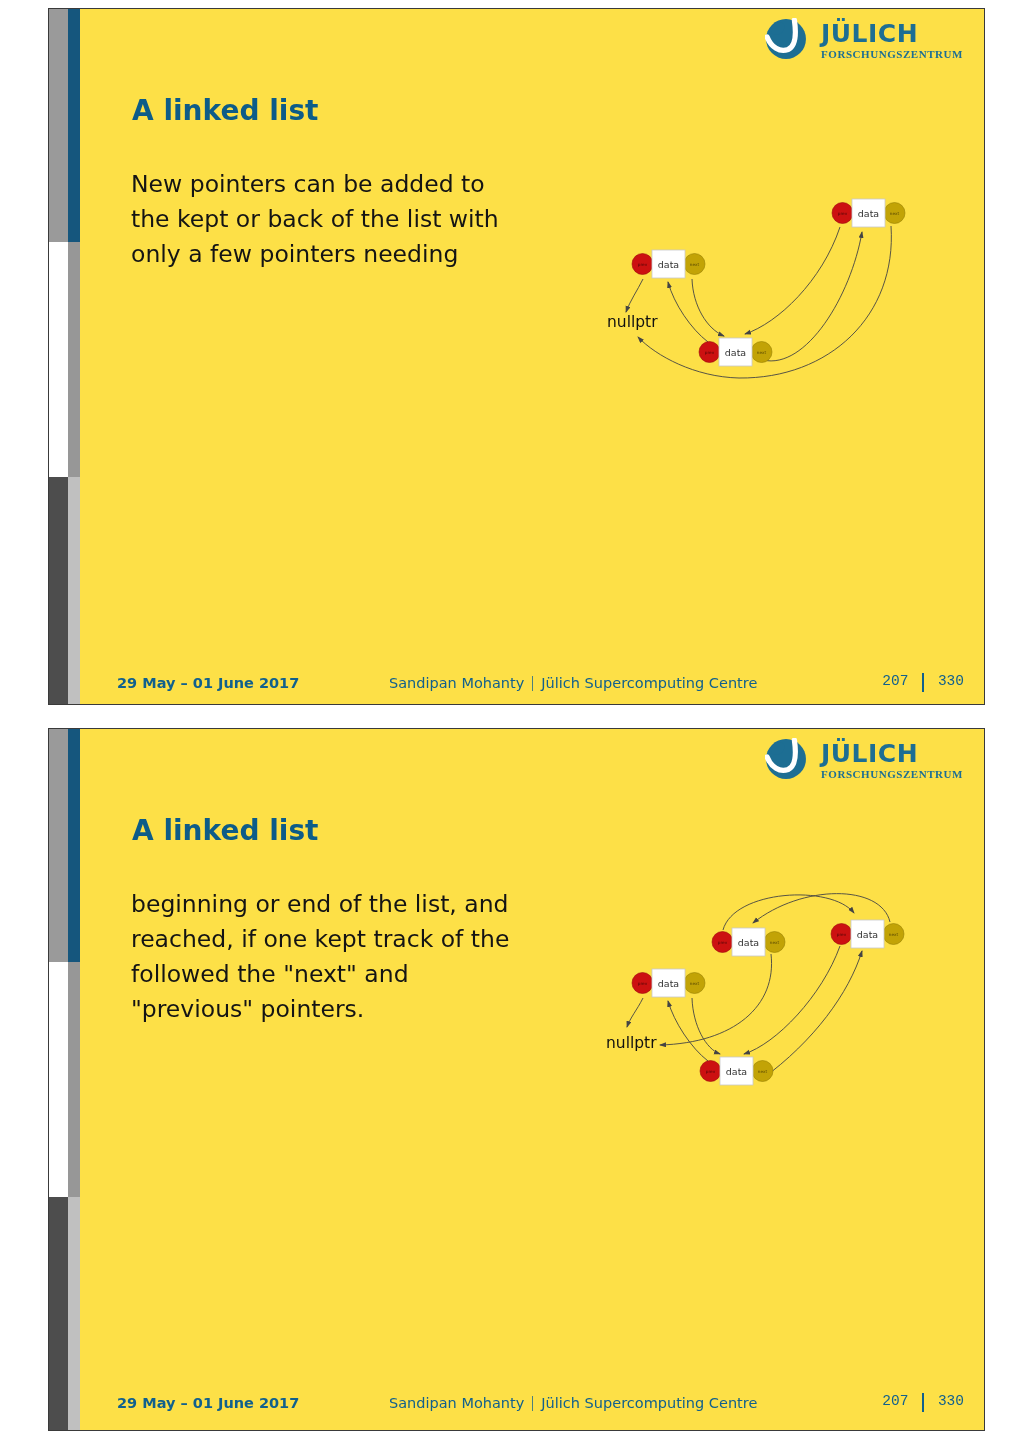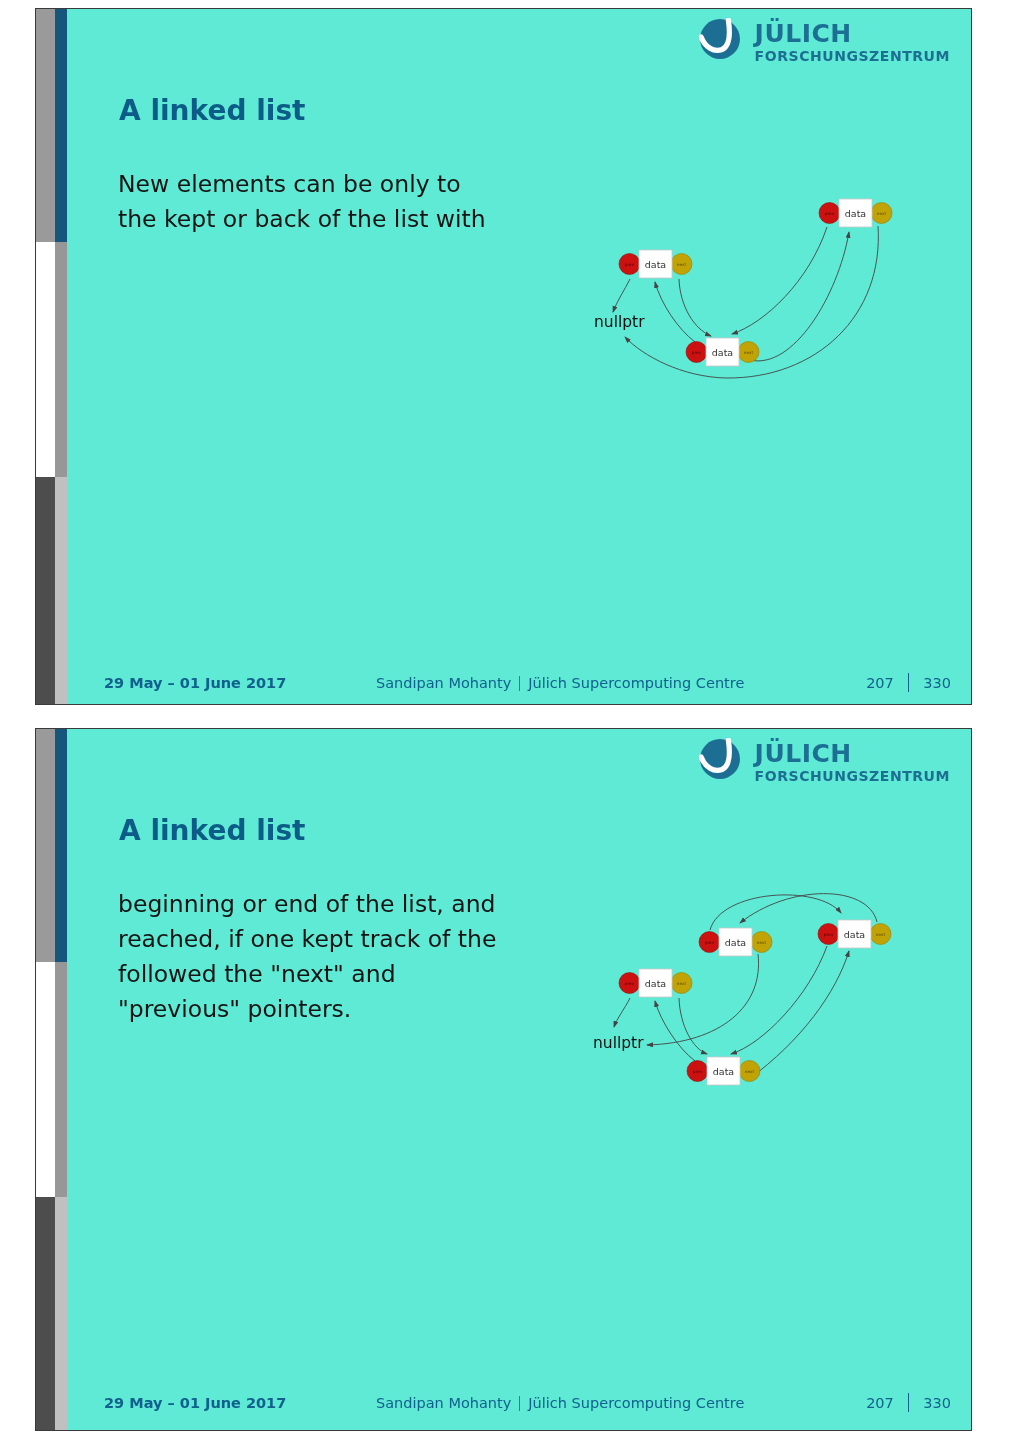--- a/index.html
+++ b/index.html
@@ -1,41 +1,41 @@
 <!DOCTYPE html>
 <html><head>
 <meta charset="utf-8">
 <style>
   html,body{margin:0;padding:0;background:#ffffff;}
   body{width:1019px;height:1440px;position:relative;font-family:"DejaVu Sans","Liberation Sans",sans-serif;}
-  .slide{position:absolute;left:35px;width:935px;background:#5eead4;border:1px solid #3a3a3a;overflow:hidden;}
+  .slide{position:absolute;left:48px;width:935px;background:#fde047;border:1px solid #3a3a3a;overflow:hidden;}
   #slide-1{top:8px;height:695px;}
   #slide-2{top:728px;height:701px;}
   .strip{position:absolute;}
   .stripA{left:0;width:19px;}
   .stripB{left:19px;width:12px;}
   .segA1{top:0;height:233px;background:#9a9a9a;}
   .segA2{top:233px;height:235px;background:#ffffff;}
   .segA3{top:468px;height:700px;background:#4d4d4d;}
   .segB1{top:0;height:233px;background:#15567d;}
   .segB2{top:233px;height:235px;background:#979797;}
   .segB3{top:468px;height:700px;background:#c0c0c0;}
   .logo{position:absolute;top:9px;right:21px;display:flex;gap:14px;align-items:flex-start;}
   .logo-icon{width:42px;height:42px;}
   .logo-text{display:flex;flex-direction:column;}
   .logo-brand{font-size:25px;font-weight:700;color:#1d6e93;letter-spacing:0.5px;line-height:1.25;}
-  .logo-sub{font-size:14px;font-weight:700;color:#1d6e93;letter-spacing:0.55px;margin-top:-1px;}
+  .logo-sub{font-size:11px;font-weight:700;color:#1d6e93;letter-spacing:0.55px;margin-top:-1px;font-family:Liberation Serif, serif;}
   .slide-title{position:absolute;left:82px;top:84px;margin:1px;font-size:28px;font-weight:700;color:#0d5c88;}
   .body-text{position:absolute;left:82px;top:158px;}
   .body-line{font-size:23.5px;line-height:35px;color:#141414;white-space:nowrap;}
   .diagram{position:absolute;}
   .footer{position:absolute;left:0;right:0;top:660px;height:30px;font-size:14.5px;color:#11608d;}
   .f-date{position:absolute;left:68px;top:6px;font-weight:bold;}
   .f-center{position:absolute;left:340px;top:6px;display:flex;align-items:center;gap:8px;}
-  .f-right{position:absolute;right:20px;top:4px;display:flex;align-items:center;gap:14px;}
+  .f-right{position:absolute;right:20px;top:4px;display:flex;gap:14px;font-family:Liberation Mono, monospace;}
   .vbar{display:inline-block;width:1px;height:15px;background:#11608d;opacity:.75;}
   .pbar{display:inline-block;width:1.5px;height:19px;background:#11608d;}
 </style>
 </head>
 <body>
 
 <div class="slide" id="slide-1">
   <div class="strip stripA segA1"></div>
   <div class="strip stripA segA2"></div>
   <div class="strip stripA segA3"></div>
@@ -51,22 +51,23 @@
     </svg>
     <div class="logo-text">
       <span class="logo-brand">JÜLICH</span>
       <span class="logo-sub">FORSCHUNGSZENTRUM</span>
     </div>
   </div>
 
   <h1 class="slide-title">A linked list</h1>
 
   <div class="body-text">
-    <div class="body-line">New elements can be only to</div>
+    <div class="body-line">New pointers can be added to</div>
     <div class="body-line">the kept or back of the list with</div>
+    <div class="body-line">only a few pointers needing</div>
   </div>
 
   <svg class="diagram" id="diagram-0" viewBox="0 0 430 295" style="left: 510px; top: 157px; width: 430px; height: 295px;">
       <defs>
         <marker id="ah0" markerWidth="8" markerHeight="7" refX="6" refY="2.5" orient="auto" markerUnits="userSpaceOnUse">
           <path d="M0,0 L7,2.5 L0,5 z" fill="#444444"></path>
         </marker>
       </defs>
       <path d="M84,113 C78,125 71,135 67,146" fill="none" stroke="#444444" stroke-width="0.9" marker-end="url(#ah0)"></path>
       <path d="M133,113 C134,140 148,163 165,170" fill="none" stroke="#444444" stroke-width="0.9" marker-end="url(#ah0)"></path>

